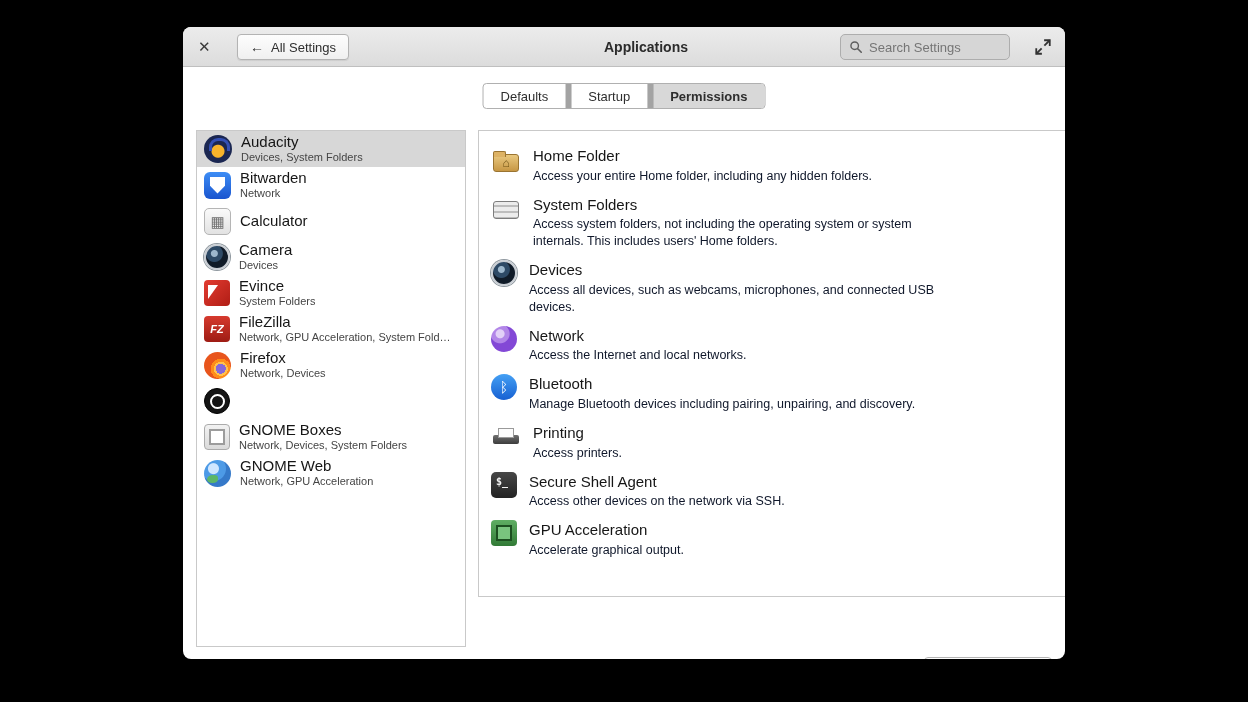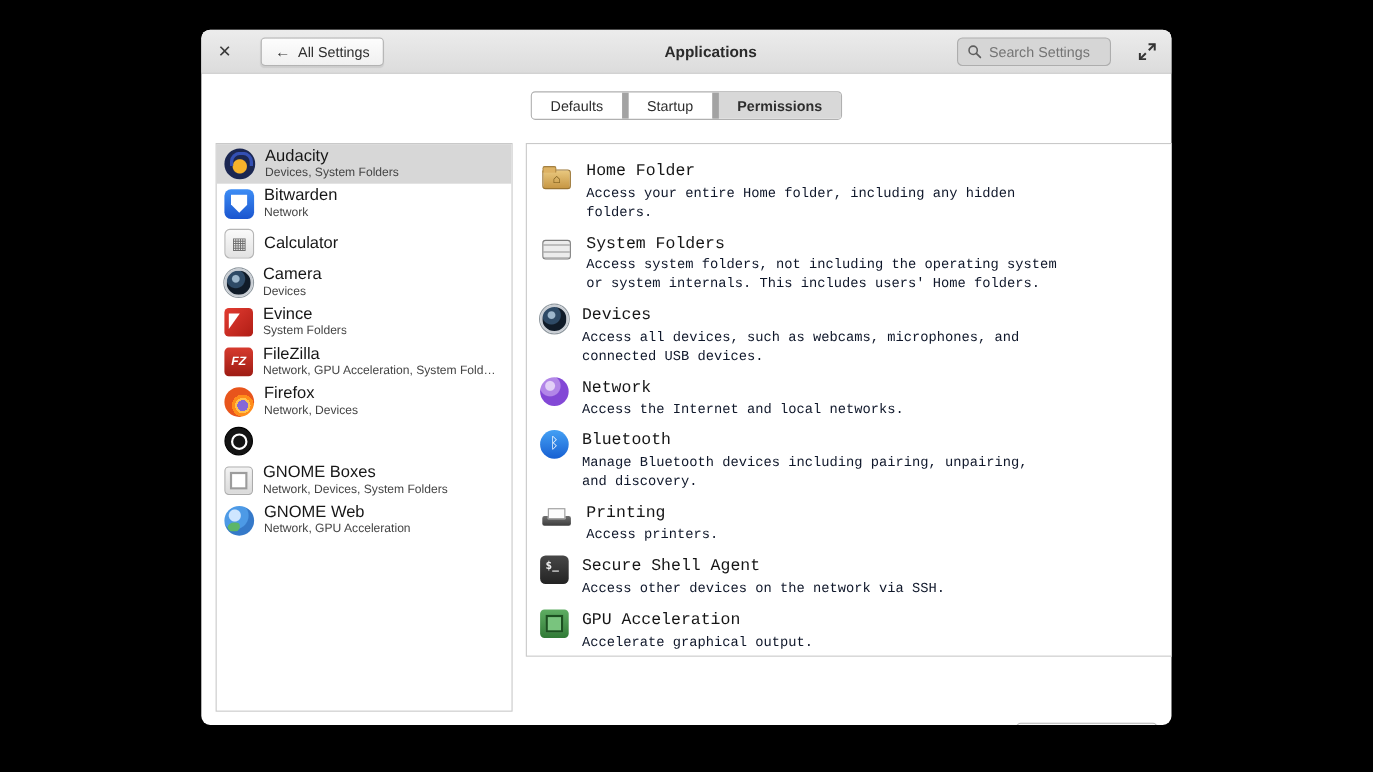--- a/index.html
+++ b/index.html
@@ -17,21 +17,21 @@
     align-items:center; font-size:15px; color:#3a3a3a; cursor:pointer; }
   .back-btn { position:absolute; left:54px; top:7px; height:26px; display:flex;
     align-items:center; gap:7px; padding:0 12px;
     background:linear-gradient(#fdfdfd,#f0f0f0); border:1px solid #b3b3b3;
     border-radius:4px; font-size:13px; color:#2e2e2e; cursor:pointer;
     box-shadow:0 1px 1px rgba(0,0,0,.08); }
   .back-arrow { font-weight:700; font-size:14px; line-height:1; }
   .title { position:absolute; inset:0 0 auto 0; height:40px; display:flex;
     align-items:center; justify-content:center; font-size:14px; font-weight:700;
     color:#2b2b2b; pointer-events:none;padding-left:44px; }
-  .search { position:absolute; right:55px; top:7px; width:140px; height:26px;
+  .search { position:absolute; right:55px; top:7px; width:170px; height:26px;
     background:#d6d6d6; border:1px solid #adadad; border-radius:5px;
     display:flex; align-items:center; gap:6px; padding:4px 8px; }
   .search svg { flex:none; }
   .search input { flex:1; min-width:0; border:none; background:transparent;
     outline:none; font-size:13px; color:#333; font-family:inherit; }
   .search input::placeholder { color:#757575; }
   .expand-btn { position:absolute; right:13px; top:11px; width:18px; height:18px;
     cursor:pointer; }
 
   
@@ -40,21 +40,21 @@
     overflow:hidden; background:#fff; }
   .tab { display:flex; align-items:center; padding:0 17px; font-size:13px;
     color:#2e2e2e; border-left:6px solid #a3a3a3; cursor:pointer; }
   .tab:first-child { border-left:none; }
   .tab.active { background:#d8d8d8;font-weight:bold; }
 
   
   .app-pane { position:absolute; left:13px; top:103px; width:270px; height:517px;
     border:1px solid #c9c9c9; background:#fff; overflow:hidden; }
   .perm-pane { position:absolute; left:295px; top:103px; width:674px; height:467px;
-    border:1px solid #c9c9c9; background:#fff; padding:10px 10px; overflow:hidden;font-family:Liberation Mono, monospace; }
+    border:1px solid #c9c9c9; background:#fff; padding:10px 10px; overflow:hidden; }
 
   .app-row { display:flex; align-items:center; gap:9px; height:36px;
     padding:0 6px 0 7px; cursor:pointer; }
   .app-row.selected { background:#d7d7d7; }
   .app-text { display:flex; flex-direction:column; justify-content:center;
     min-width:0; }
   .app-name { font-size:15px; color:#161616; line-height:1.2; white-space:nowrap; }
   .app-subtitle { font-size:11px; color:#454545; line-height:1.25;
     white-space:nowrap; overflow:hidden; text-overflow:ellipsis; max-width:212px; }
 

